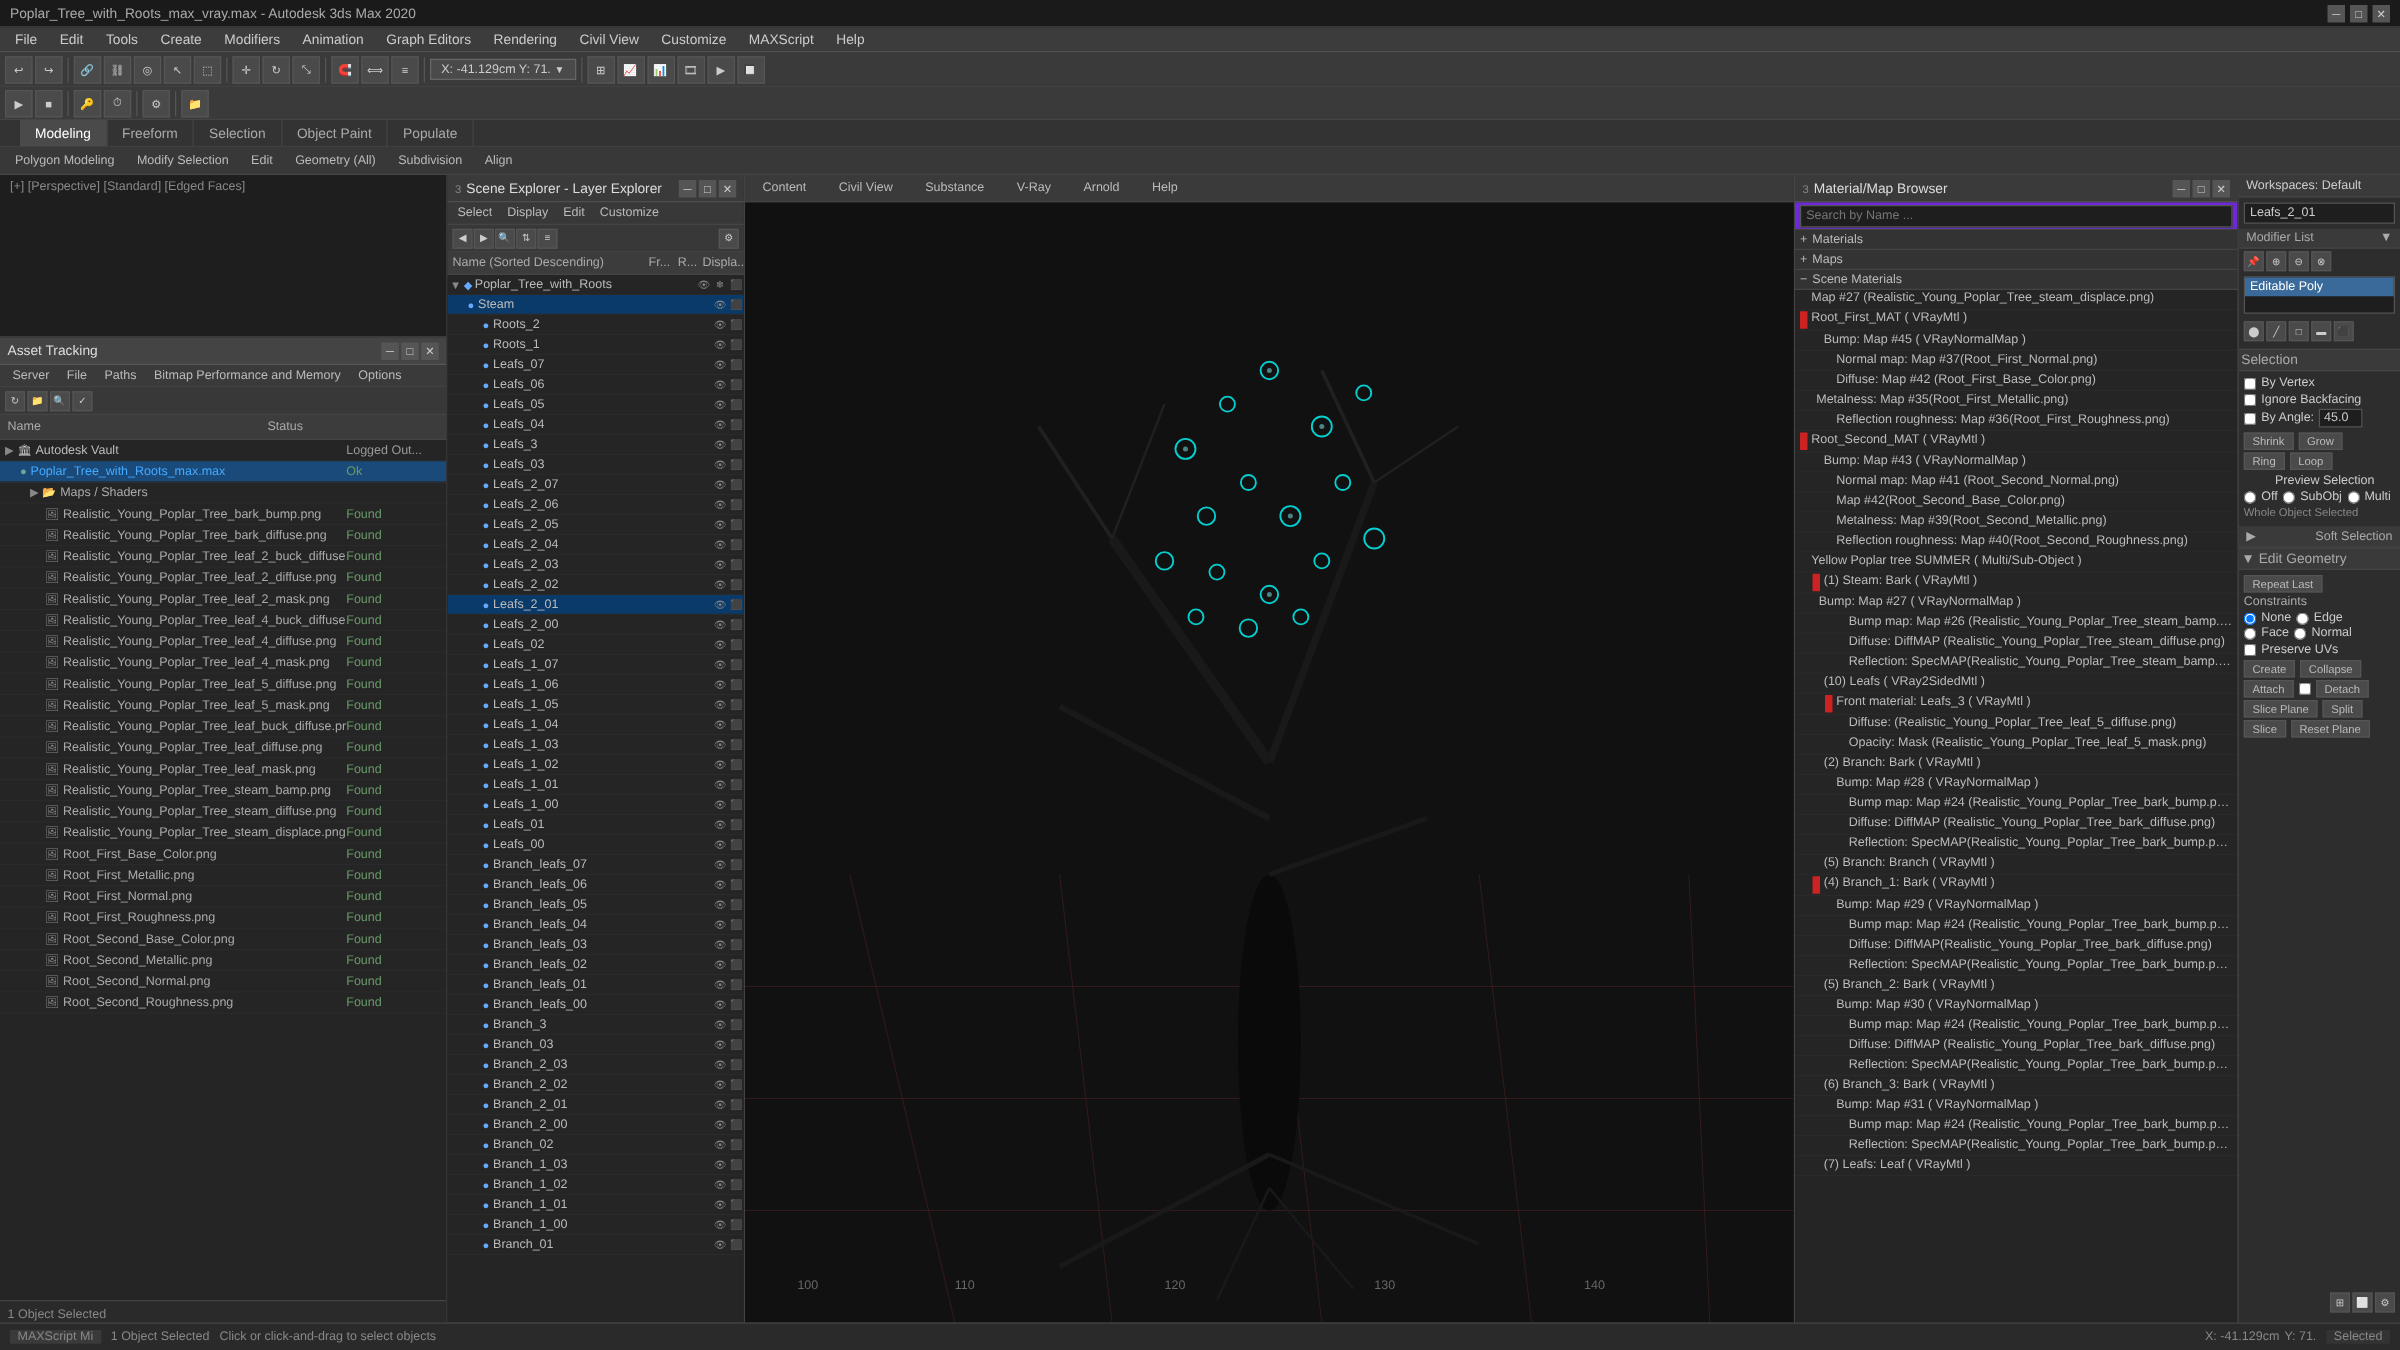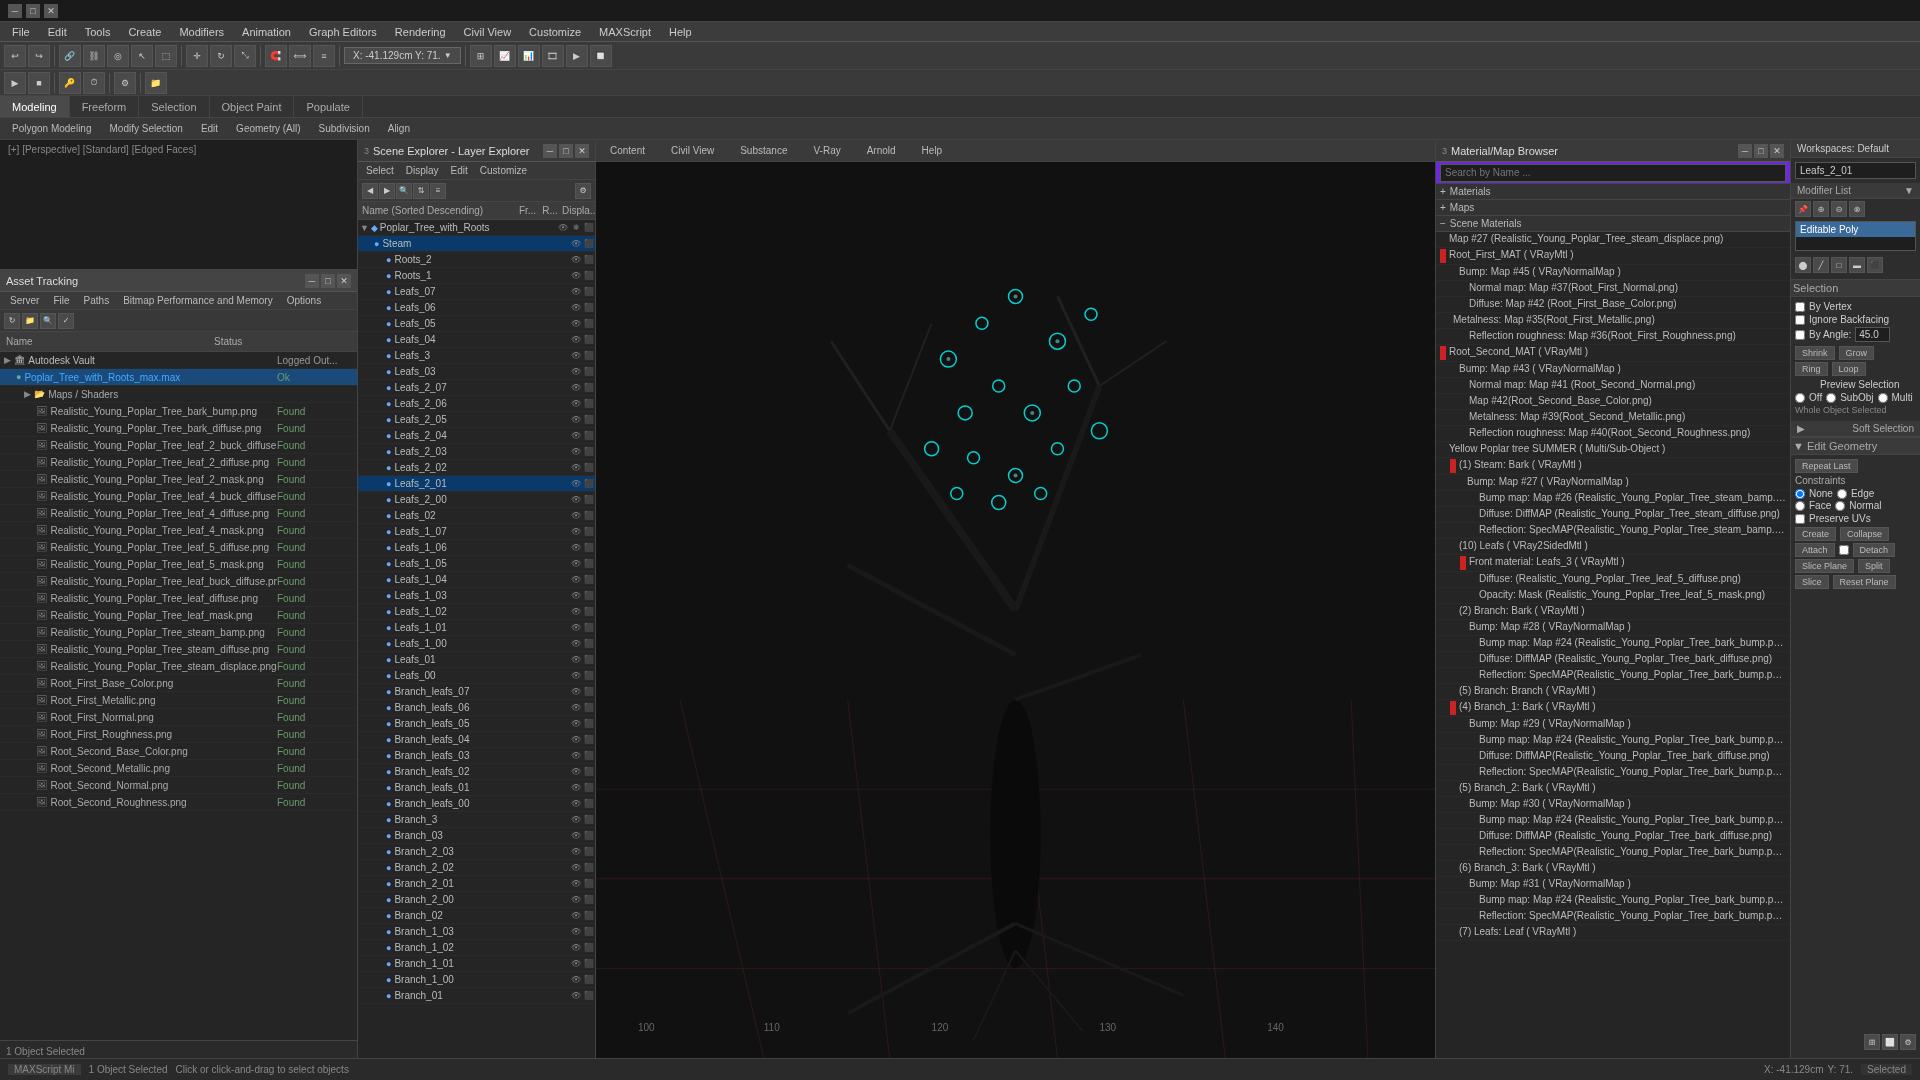--- a/index.html
+++ b/index.html
@@ -88,20 +88,21 @@
       gap: 2px;
     }
 
     
     .mode-tabs {
       height: 22px;
       background: #333;
       display: flex;
       align-items: stretch;
       border-bottom: 1px solid #444;
+      padding-left: 16px;
     }
     .mode-tab {
       padding: 0 12px;
       font-size: 11px;
       color: #aaa;
       cursor: pointer;
       display: flex; align-items: center;
       border-right: 1px solid #444;
     }
     .mode-tab.active {
@@ -550,20 +551,21 @@
 
     .tree-selected {
       background: #0a3a6a;
       color: #4af;
     }
   </style>
 </head>
 <body>
 
 <div class="title-bar">
+  <span class="title-bar-text">Poplar_Tree_with_Roots_max_vray.max - Autodesk 3ds Max 2020</span>
   <div class="title-bar-controls">
     <button class="title-btn">─</button>
     <button class="title-btn">□</button>
     <button class="title-btn">✕</button>
   </div>
 </div>
 
 <div class="menu-bar">
   <span class="menu-item">File</span>
   <span class="menu-item">Edit</span>
@@ -1452,21 +1454,21 @@
           <span style="font-size:10px; color:#bbb; overflow:hidden; white-space:nowrap; text-overflow:ellipsis;">Reflection roughness: Map #40(Root_Second_Roughness.png)</span>
         </div>
         <div class="mat-item" style="padding-left: 4px;">
           <div style="width:6px;margin-right:3px;flex-shrink:0;"></div>
           <span style="font-size:10px; color:#bbb; overflow:hidden; white-space:nowrap; text-overflow:ellipsis;">Yellow Poplar tree SUMMER ( Multi/Sub-Object )</span>
         </div>
         <div class="mat-item" style="padding-left: 14px;">
           <div class="mat-red-bar"></div>
           <span style="font-size:10px; color:#bbb; overflow:hidden; white-space:nowrap; text-overflow:ellipsis;">(1) Steam: Bark ( VRayMtl )</span>
         </div>
-        <div class="mat-item" style="padding-left: 22px;">
+        <div class="mat-item" style="padding-left: 10px;">
           <div style="width:6px;margin-right:3px;flex-shrink:0;"></div>
           <span style="font-size:10px; color:#bbb; overflow:hidden; white-space:nowrap; text-overflow:ellipsis;">Bump: Map #27 ( VRayNormalMap )</span>
         </div>
         <div class="mat-item" style="padding-left: 34px;">
           <div style="width:6px;margin-right:3px;flex-shrink:0;"></div>
           <span style="font-size:10px; color:#bbb; overflow:hidden; white-space:nowrap; text-overflow:ellipsis;">Bump map: Map #26 (Realistic_Young_Poplar_Tree_steam_bamp.png)</span>
         </div>
         <div class="mat-item" style="padding-left: 34px;">
           <div style="width:6px;margin-right:3px;flex-shrink:0;"></div>
           <span style="font-size:10px; color:#bbb; overflow:hidden; white-space:nowrap; text-overflow:ellipsis;">Diffuse: DiffMAP (Realistic_Young_Poplar_Tree_steam_diffuse.png)</span>

